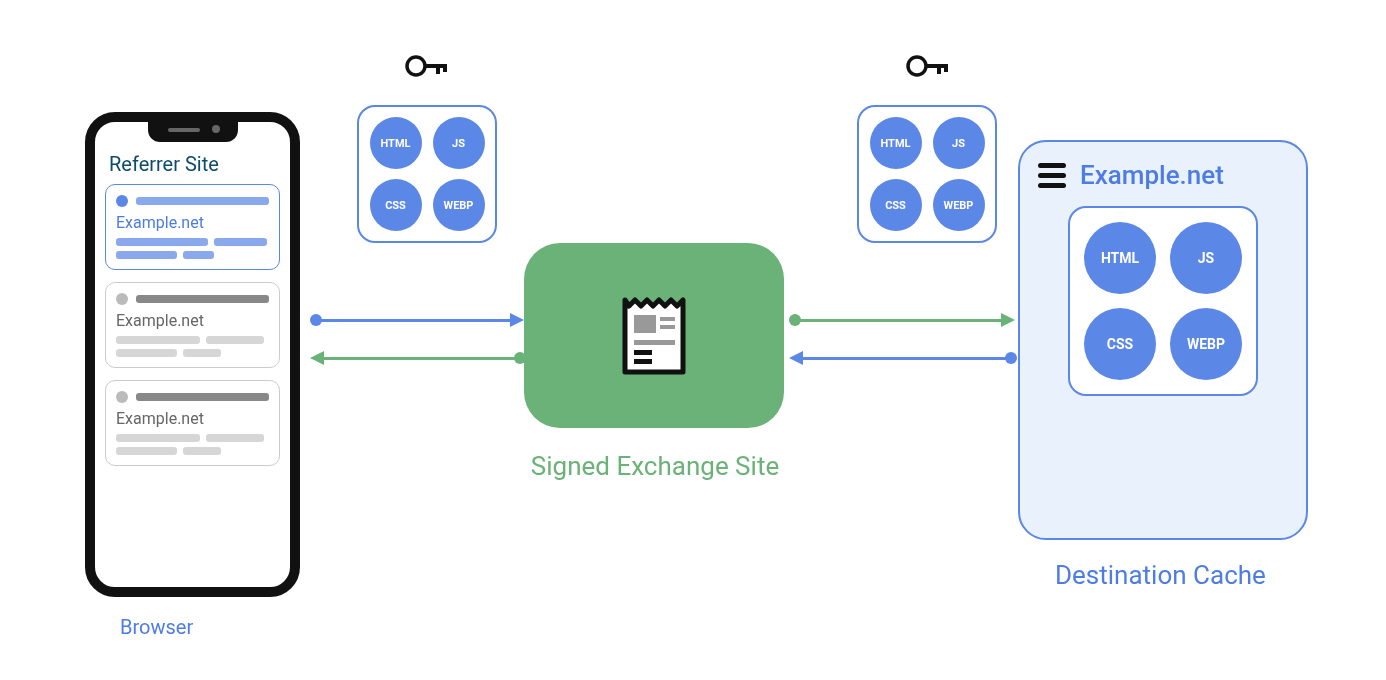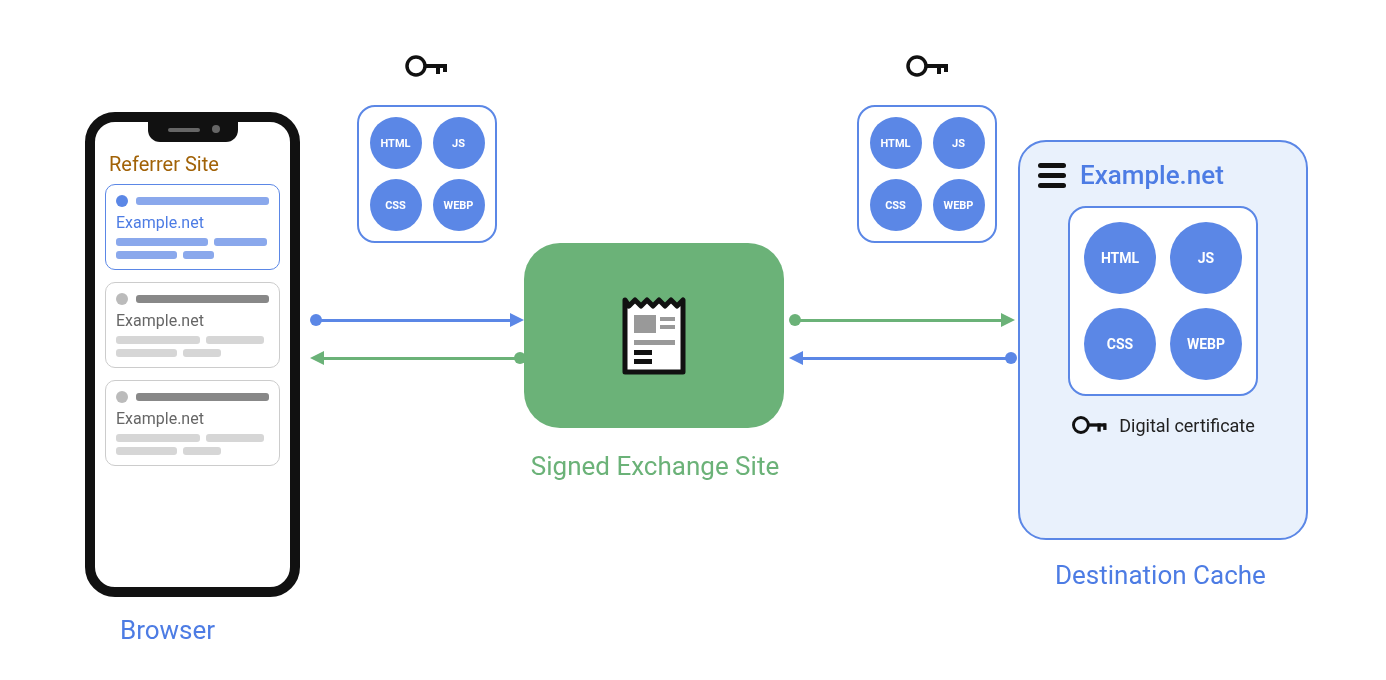--- a/index.html
+++ b/index.html
@@ -44,21 +44,21 @@
   }
   .notch::after {
     content:"";
     position:absolute;
     right:18px; top:5px;
     width:8px; height:8px;
     background:#666;
     border-radius:50%;
   }
   .phone-content { padding: 30px 10px 8px 10px; }
-  .referrer-title { font-size: 20px; color:#a16207; margin-bottom:8px; margin-left:4px; }
+  .referrer-title { font-size: 20px; color:#0c4a6e; margin-bottom:8px; margin-left:4px; }
   
   .card {
     border: 1.5px solid #ccc;
     border-radius: 10px;
     padding: 10px 10px;
     margin-bottom: 12px;
   }
   .card.active { border-color: #5b87e6; }
   .card-top { display:flex; align-items:center; gap:8px; margin-bottom:6px;}
   .dot { width:12px; height:12px; border-radius:50%; background:#bbb; flex-shrink:0;}
@@ -66,21 +66,21 @@
   .bar { height:8px; border-radius:3px; background:#d6d6d6; }
   .bar.blue { background:#8aa8ec; }
   .card-site { font-size:16px; color:#666; margin:4px 0 6px 0; }
   .card-site.blue { color:#4d7ce4; }
   .lines { display:flex; flex-direction:column; gap:5px; }
   .line-row { display:flex; gap:6px; }
   
   .browser-label {
     position:absolute;
     left:120px; top:615px;
-    font-size:26px;
+    font-size:20px;
     color:#4d7ce4;
   }
   
   
   .key-icon {
     display:inline-block;
   }
   .key-icon svg { display:block; }
   .key1 { position:absolute; left:404px; top:53px; }
   .key2 { position:absolute; left:905px; top:53px; }
@@ -319,31 +319,20 @@
         <span></span>
     </div>
     <div class="dest-title">Example.net</div>
   </div>
   <div class="bundle larger">
     <div class="bundle-item">HTML</div>
     <div class="bundle-item">JS</div>
     <div class="bundle-item">CSS</div>
     <div class="bundle-item">WEBP</div>
   </div>
-  <div class="cert-row">
-    <span class="key-icon">
-      <svg width="38" height="22" viewBox="0 0 46 26">
-          <circle cx="12" cy="13" r="9" fill="none" stroke="#111" stroke-width="3.5"></circle>
-          <rect x="20" y="11" width="22" height="4" fill="#111"></rect>
-          <rect x="32" y="11" width="4" height="10" fill="#111"></rect>
-          <rect x="39" y="11" width="4" height="8" fill="#111"></rect>
-        </svg>
-    </span>
-    <span>Digital certificate</span>
-  </div>
 </div>
 <div class="dest-label">Destination Cache</div>
 
 <div class="arrow blue-a" style="left:310px; top:320px;">
   <div class="origin" style="left:0"></div>
   <div class="shaft" style="left:6px; width:195px"></div>
   <div class="head right" style="left:200px"></div>
 </div>
 
 <div class="arrow green-a" style="left:310px; top:358px;">

